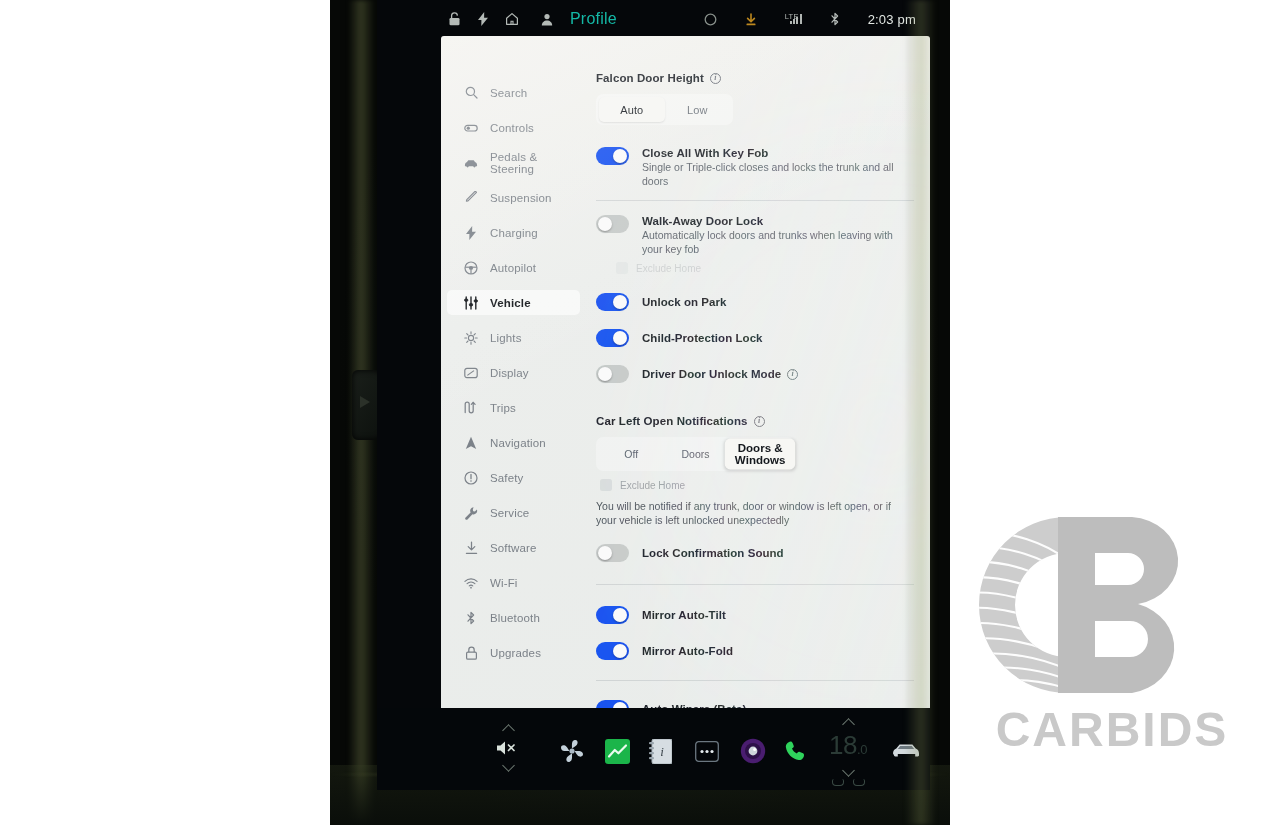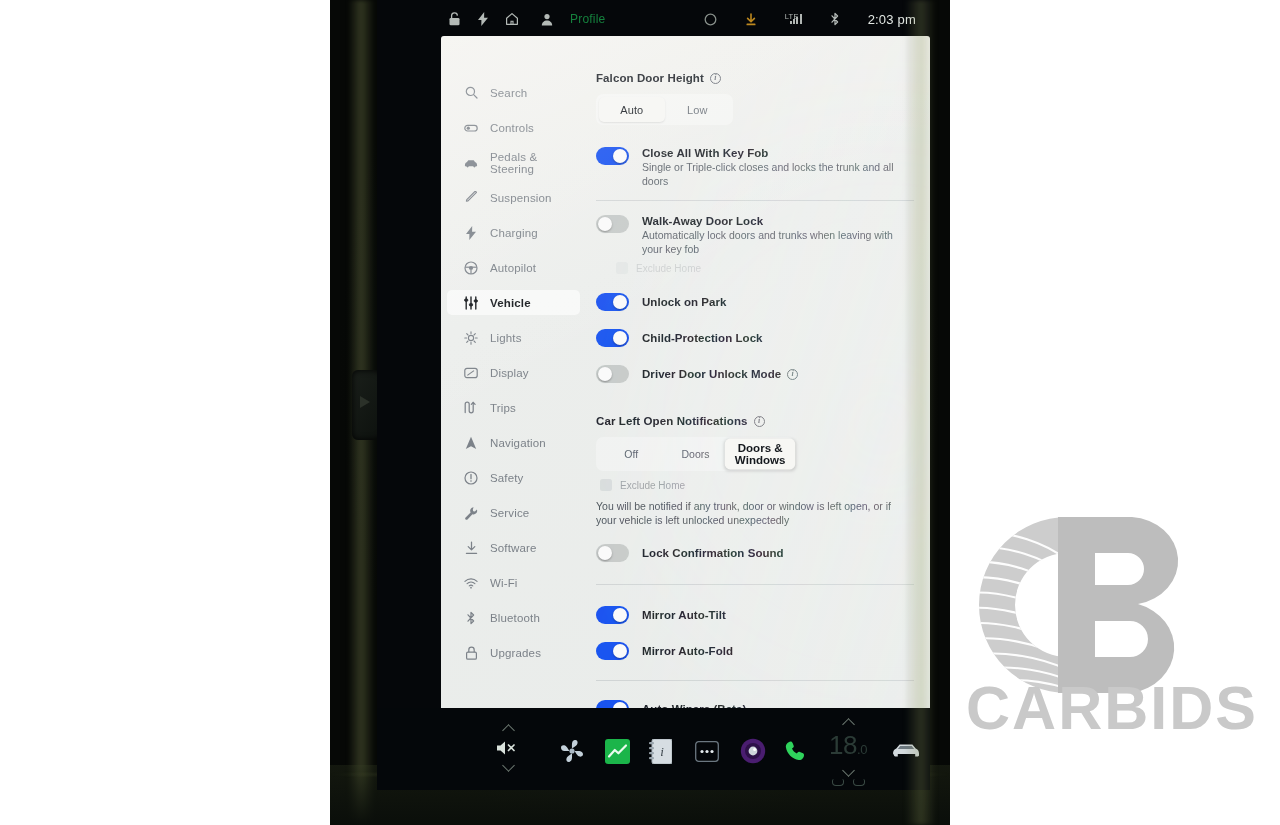--- a/index.html
+++ b/index.html
@@ -62,21 +62,21 @@
   }
 
   
   .statusbar {
     position:absolute; left:0; top:0; width:553px; height:38px;
     display:flex; align-items:center; color:#cdd3cf; font-size:11.5px;
   }
   .sb-left { display:flex; align-items:center; gap:17px; margin-left:71px; }
   .sb-right{ display:flex; align-items:center; gap:28px; margin-left:auto; margin-right:14px; }
   .sb-ic { opacity:.88; display:flex; align-items:center; }
-  .profile-lbl { font-size:12px; color:#15803d; letter-spacing:.2px; }
+  .profile-lbl { font-size:16px; color:#14b8a6; letter-spacing:.2px; }
   .lte { font-size:7.5px; letter-spacing:.3px; color:#c9cfcb; margin-right:-9px; position:relative; top:-3px;}
   .bars { display:flex; align-items:flex-end; gap:1.3px; height:10px; }
   .bars i { width:2px; background:#c9cfcb; display:block; }
   .bars i:nth-child(1){height:3px}.bars i:nth-child(2){height:5px}
   .bars i:nth-child(3){height:7.5px}.bars i:nth-child(4){height:10px}
   .clock { font-size:13px; color:#e2e7e3; letter-spacing:.2px; }
 
   
   .panel {
     position:absolute; left:64px; top:36px; width:489px; height:672px;
@@ -188,22 +188,22 @@
   .chev-up, .chev-dn { width:9px;height:9px;border-left:1.4px solid #6e7a72;border-top:1.4px solid #6e7a72; }
   .chev-up{ transform:rotate(45deg);} .chev-dn{ transform:rotate(225deg);}
   .temp-stack{ position:absolute; left:438px; top:12px; width:66px; display:flex;flex-direction:column;align-items:center;gap:3px;}
   .temp-val{ font-size:26px; color:#2b3b36; letter-spacing:-.5px; line-height:26px; }
   .temp-val small{ font-size:13px; }
   .seats{ display:flex; gap:9px; margin-top:1px; }
   .seat{ width:12px;height:7px;border-radius:2px 2px 4px 4px;border:1.2px solid #3a4a44;border-top:none; }
 
   
   .wm { position:absolute; right:18px; bottom:10px; width:300px; height:300px; opacity:1; }
-  .wm-txt1 { position:absolute; left:0; bottom:72px; width:300px; text-align:center;
-             font-size:61px; font-weight:700; color:#c9c9c9; letter-spacing:2px; font-family:"Liberation Sans",sans-serif;}
+  .wm-txt1 { position:absolute; left:0; bottom:58px; width:300px; text-align:center;
+             font-size:48px; font-weight:700; color:#c9c9c9; letter-spacing:2px; font-family:"Liberation Sans",sans-serif;}
   .wm-txt2 { position:absolute; left:0; bottom:10px; width:300px; text-align:center;
              font-size:34px; color:#d2d2d2; letter-spacing:1px; font-family:"Liberation Sans",sans-serif;}
 </style>
 </head>
 <body>
 
 <div id="root">
 
   <div class="photo">
     <div class="vent-left">

